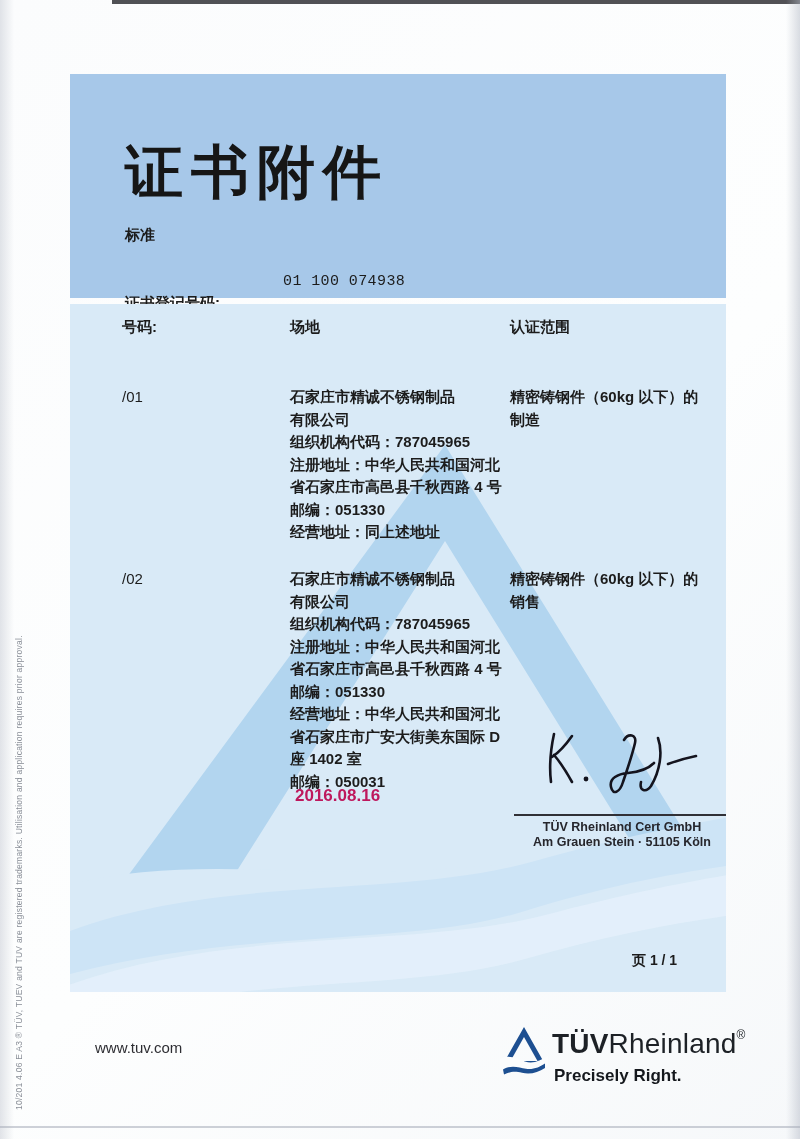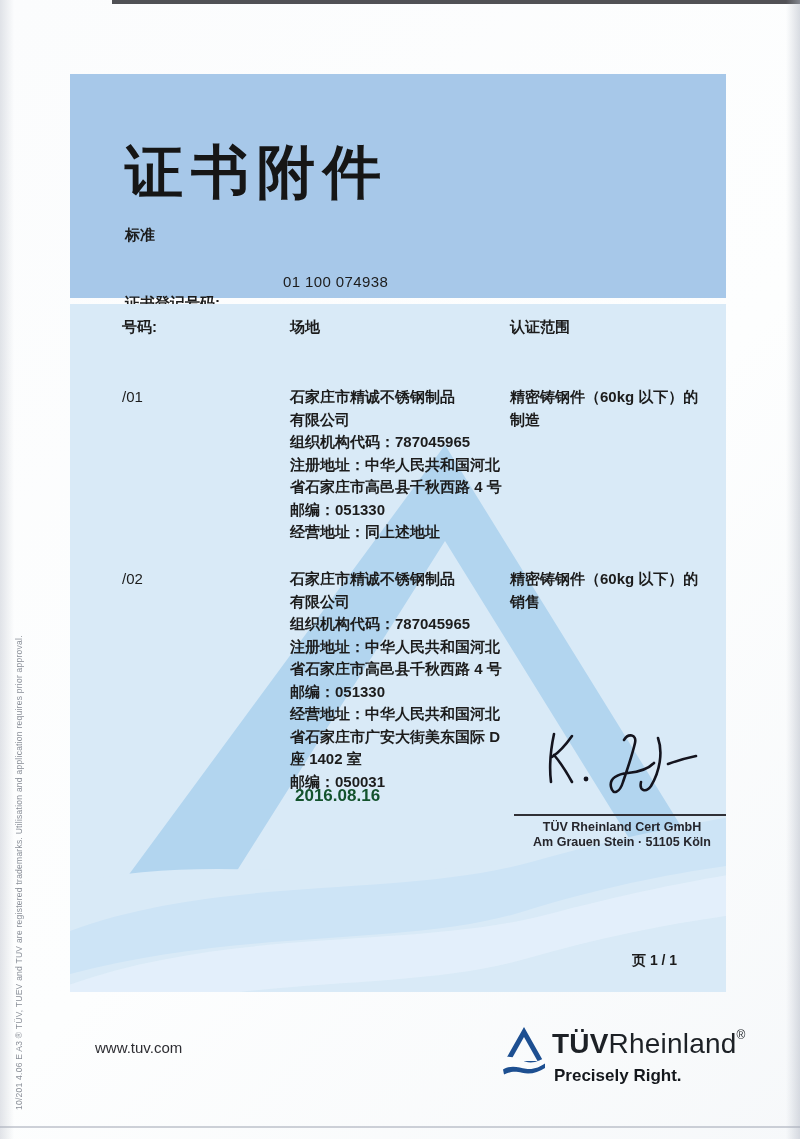--- a/index.html
+++ b/index.html
@@ -18,31 +18,31 @@
   .right-shade{left:786px;top:0;width:14px;height:1139px;background:linear-gradient(to left,rgba(180,186,198,.5),rgba(180,186,198,0));}
   .bottom-line{left:0;top:1126px;width:800px;height:2px;background:rgba(165,172,184,.55);}
   
   .band-header{left:70px;top:74px;width:656px;height:224px;background:#a7c8e9;}
   .band-body{left:70px;top:304px;width:656px;height:688px;background:#d9eaf7;overflow:hidden;}
   
   .doc-title{left:55px;top:60px;font-size:58px;font-weight:700;letter-spacing:8px;color:#161616;}
   .std-label{left:55px;top:152px;font-size:15px;font-weight:700;}
   .std-value{left:213px;top:144px;font-size:21px;font-weight:700;letter-spacing:.2px;}
   .cert-label{left:55px;top:199px;font-size:15px;font-weight:700;margin-top:21px;}
-  .cert-value{left:213px;top:199px;font-size:15px;font-weight:500;letter-spacing:.4px;}
+  .cert-value{left:213px;top:199px;font-size:15px;font-weight:500;letter-spacing:.4px;font-family:Liberation Mono, monospace;}
   
   .col-h{font-size:15px;font-weight:700;}
   .c1{left:52px;} .c2{left:220px;} .c3{left:440px;}
   .row-head{top:14px;}
   .cellblock{font-size:15px;line-height:22.5px;font-weight:600;white-space:pre-line;margin-top:40px;}
   .scope{font-weight:700;width:215px;}
   .site{width:240px;}
   .r1{top:42px;} .r2{top:224px;}
   .num{font-weight:500;}
-  .date{left:225px;top:482px;font-size:17px;font-weight:700;color:#14532d;}
+  .date{left:225px;top:482px;font-size:17px;font-weight:700;color:#be185d;}
   .pageno{left:562px;top:648px;font-size:14px;font-weight:700;}
   
   .sig{left:468px;top:420px;}
   .sig-line{left:444px;top:510px;width:216px;height:2px;background:#303036;}
   .org1{left:444px;top:516px;width:216px;text-align:center;font-size:12.5px;font-weight:600;color:#26262c;}
   .org2{left:444px;top:531px;width:216px;text-align:center;font-size:12.5px;font-weight:600;color:#26262c;}
   
   .site-url{left:95px;top:1039px;font-size:15px;color:#2e2e33;}
   .logo-tri{left:500px;top:1024px;}
   .brand{left:552px;top:1028px;font-size:28px;color:#1d2126;letter-spacing:.2px;}

